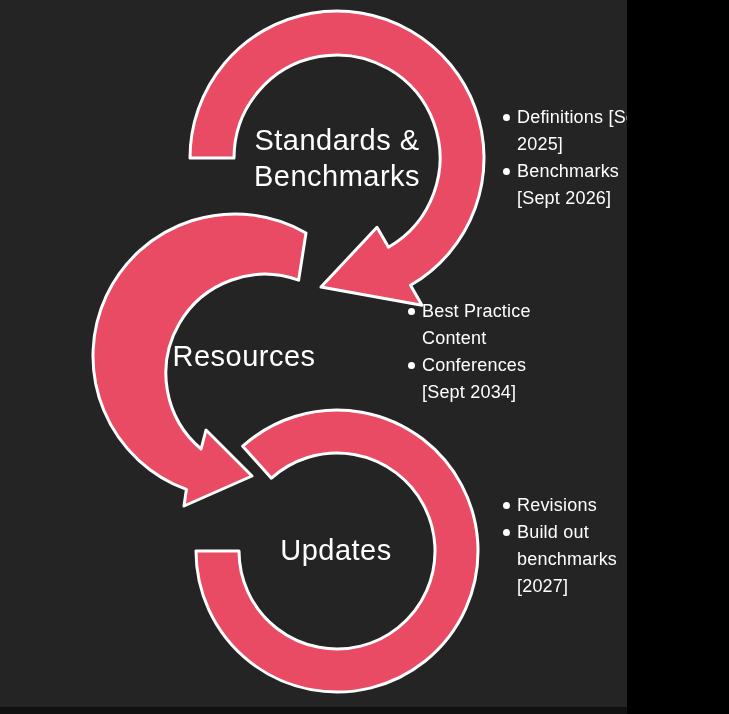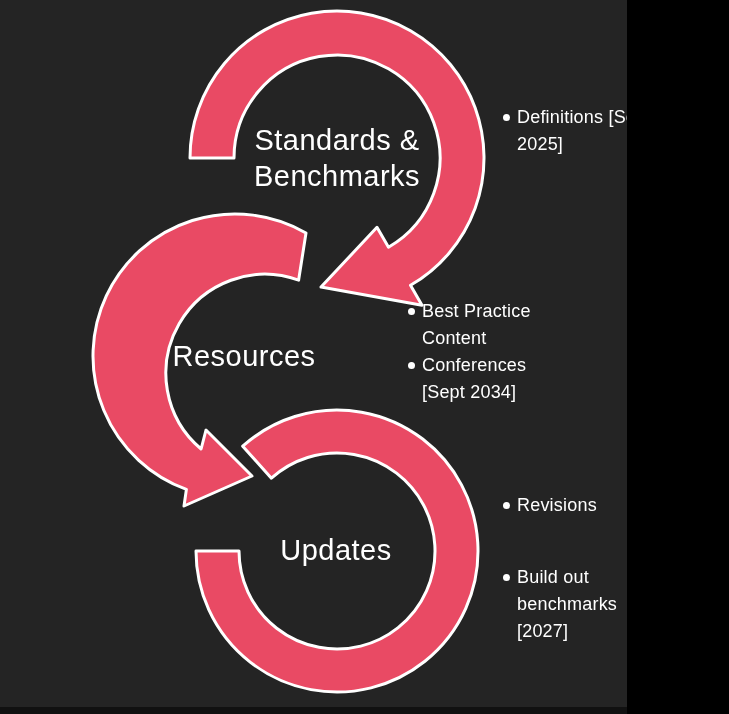--- a/index.html
+++ b/index.html
@@ -85,34 +85,38 @@
 
   <div class="stage-label" style="left:144px;top:338px;width:200px;">Resources</div>
 
   <div class="stage-label" style="left:236px;top:532px;width:200px;">Updates</div>
 
   <div class="bullet-group" style="left:503px;top:104px;">
     <div class="bullet-item">
       <span class="bullet-dot"></span>
       <span class="bullet-text">Definitions [Sept 2025]</span>
     </div>
+    <div class="bullet-item">
+      <span class="bullet-dot"></span>
+      <span class="bullet-text">Benchmarks [Sept 2026]</span>
+    </div>
   </div>
 
   <div class="bullet-group" style="left:408px;top:298px;">
     <div class="bullet-item">
       <span class="bullet-dot"></span>
       <span class="bullet-text">Best Practice Content</span>
     </div>
     <div class="bullet-item">
       <span class="bullet-dot"></span>
       <span class="bullet-text">Conferences [Sept 2034]</span>
     </div>
   </div>
 
-  <div class="bullet-group" style="left:503px;top:492px;gap:45px;">
+  <div class="bullet-group" style="left:503px;top:492px;">
     <div class="bullet-item">
       <span class="bullet-dot"></span>
       <span class="bullet-text">Revisions</span>
     </div>
     <div class="bullet-item">
       <span class="bullet-dot"></span>
       <span class="bullet-text">Build out benchmarks [2027]</span>
     </div>
   </div>
 

